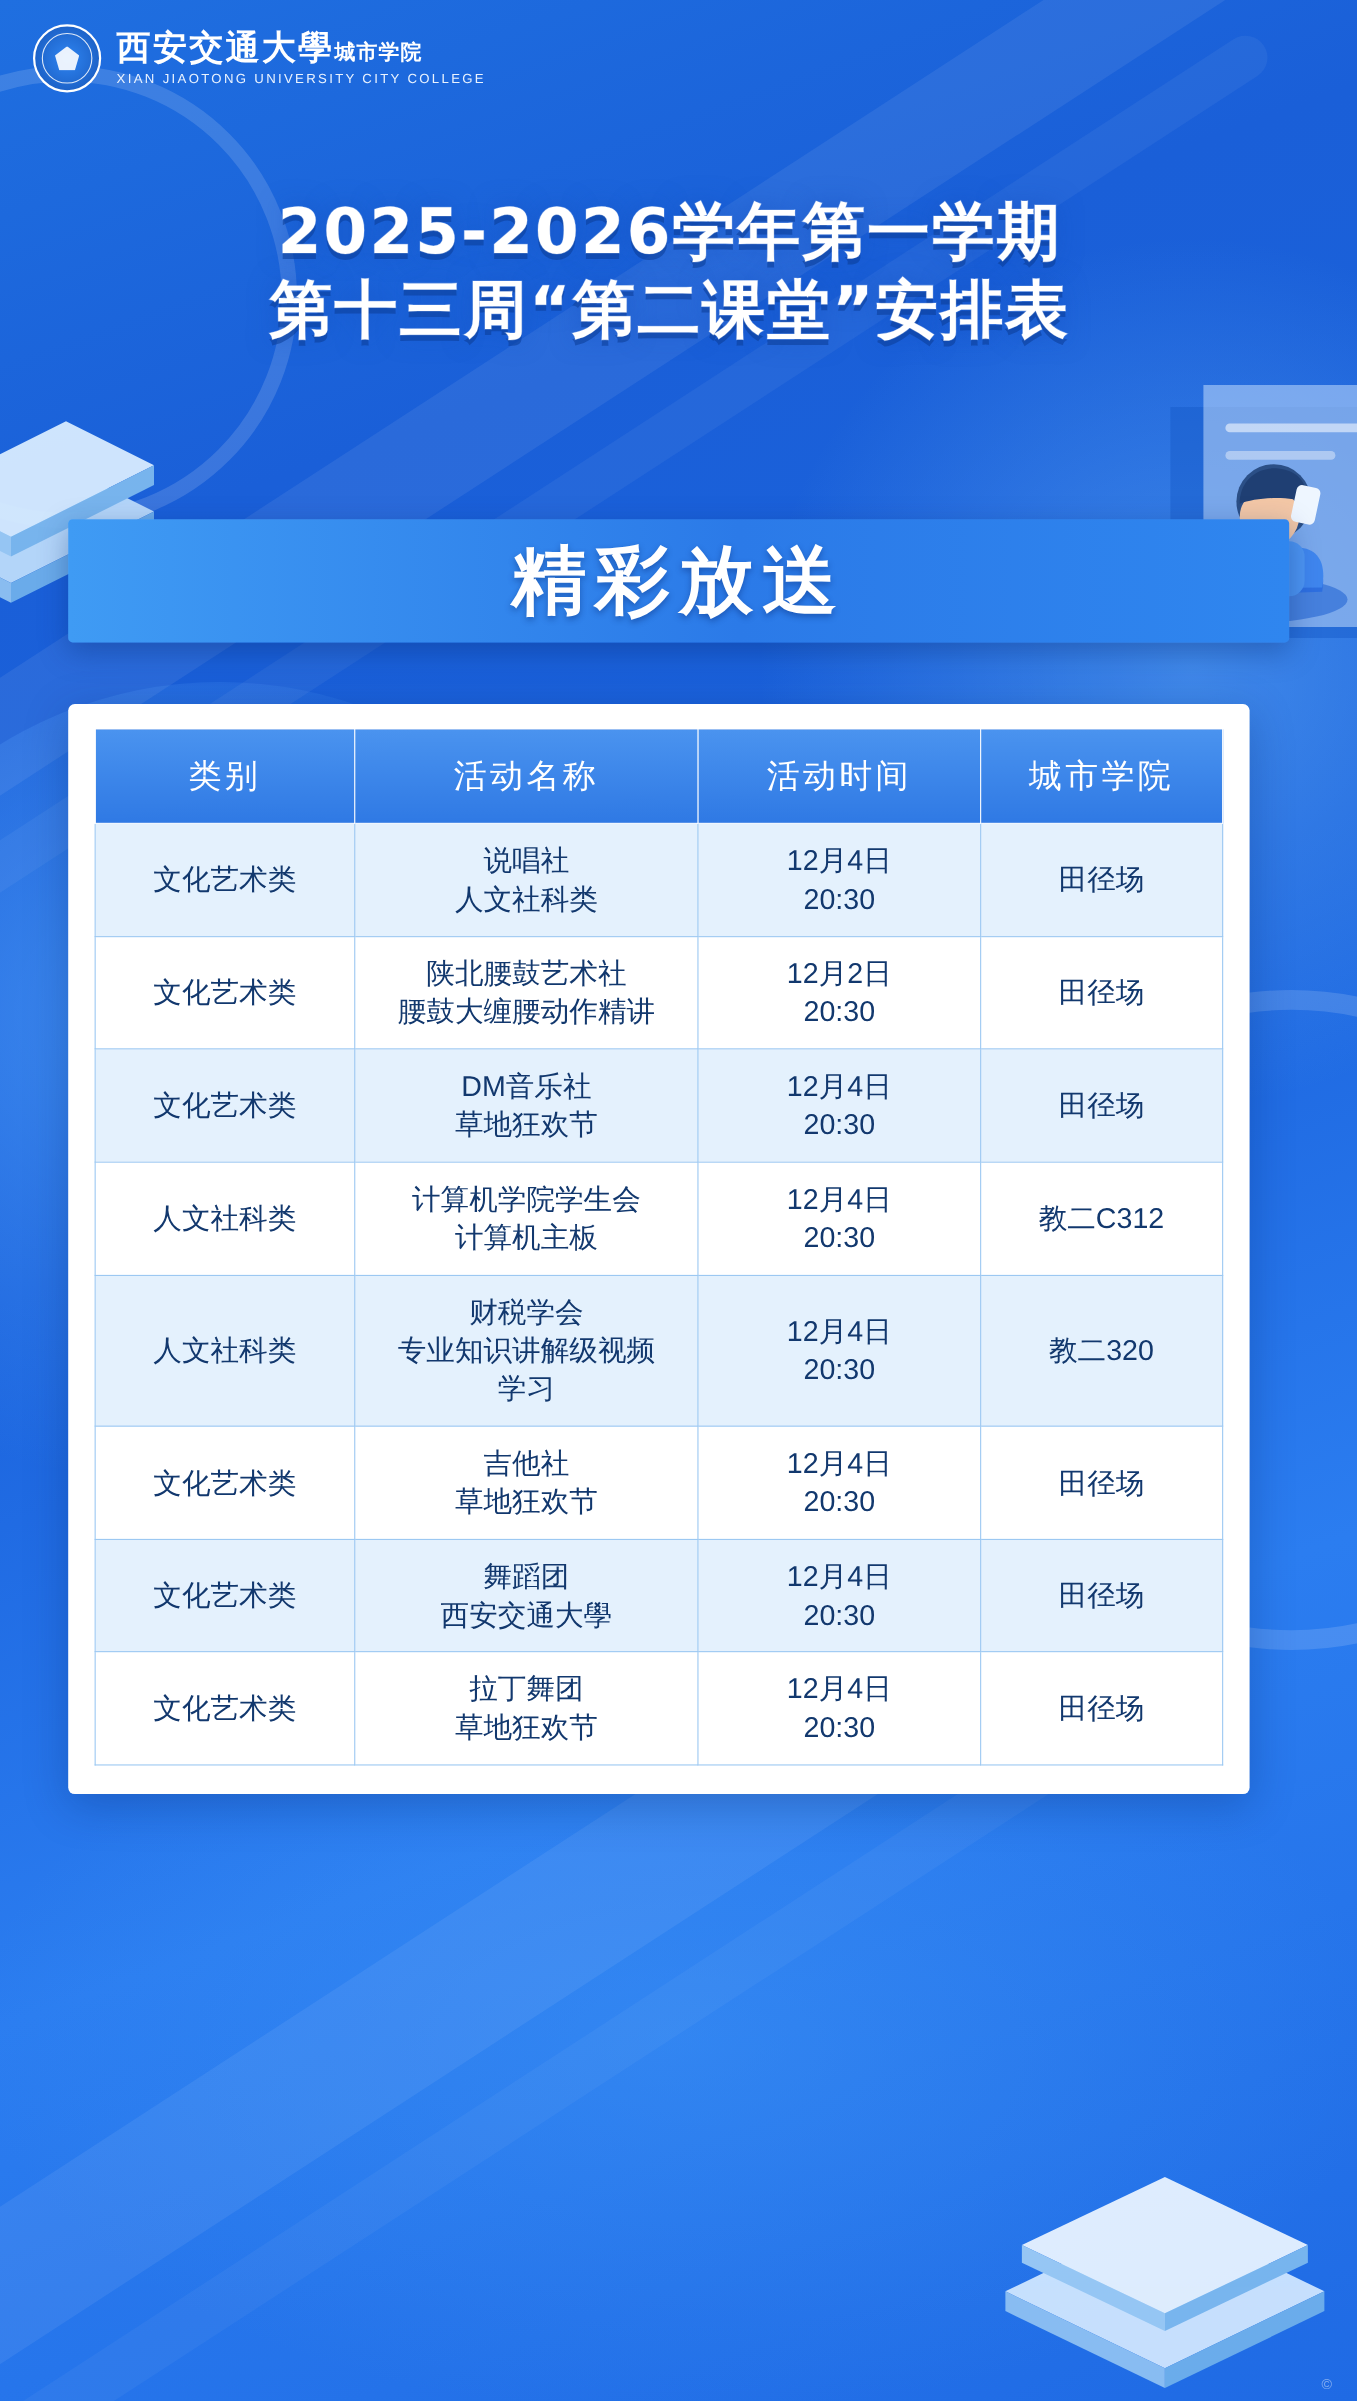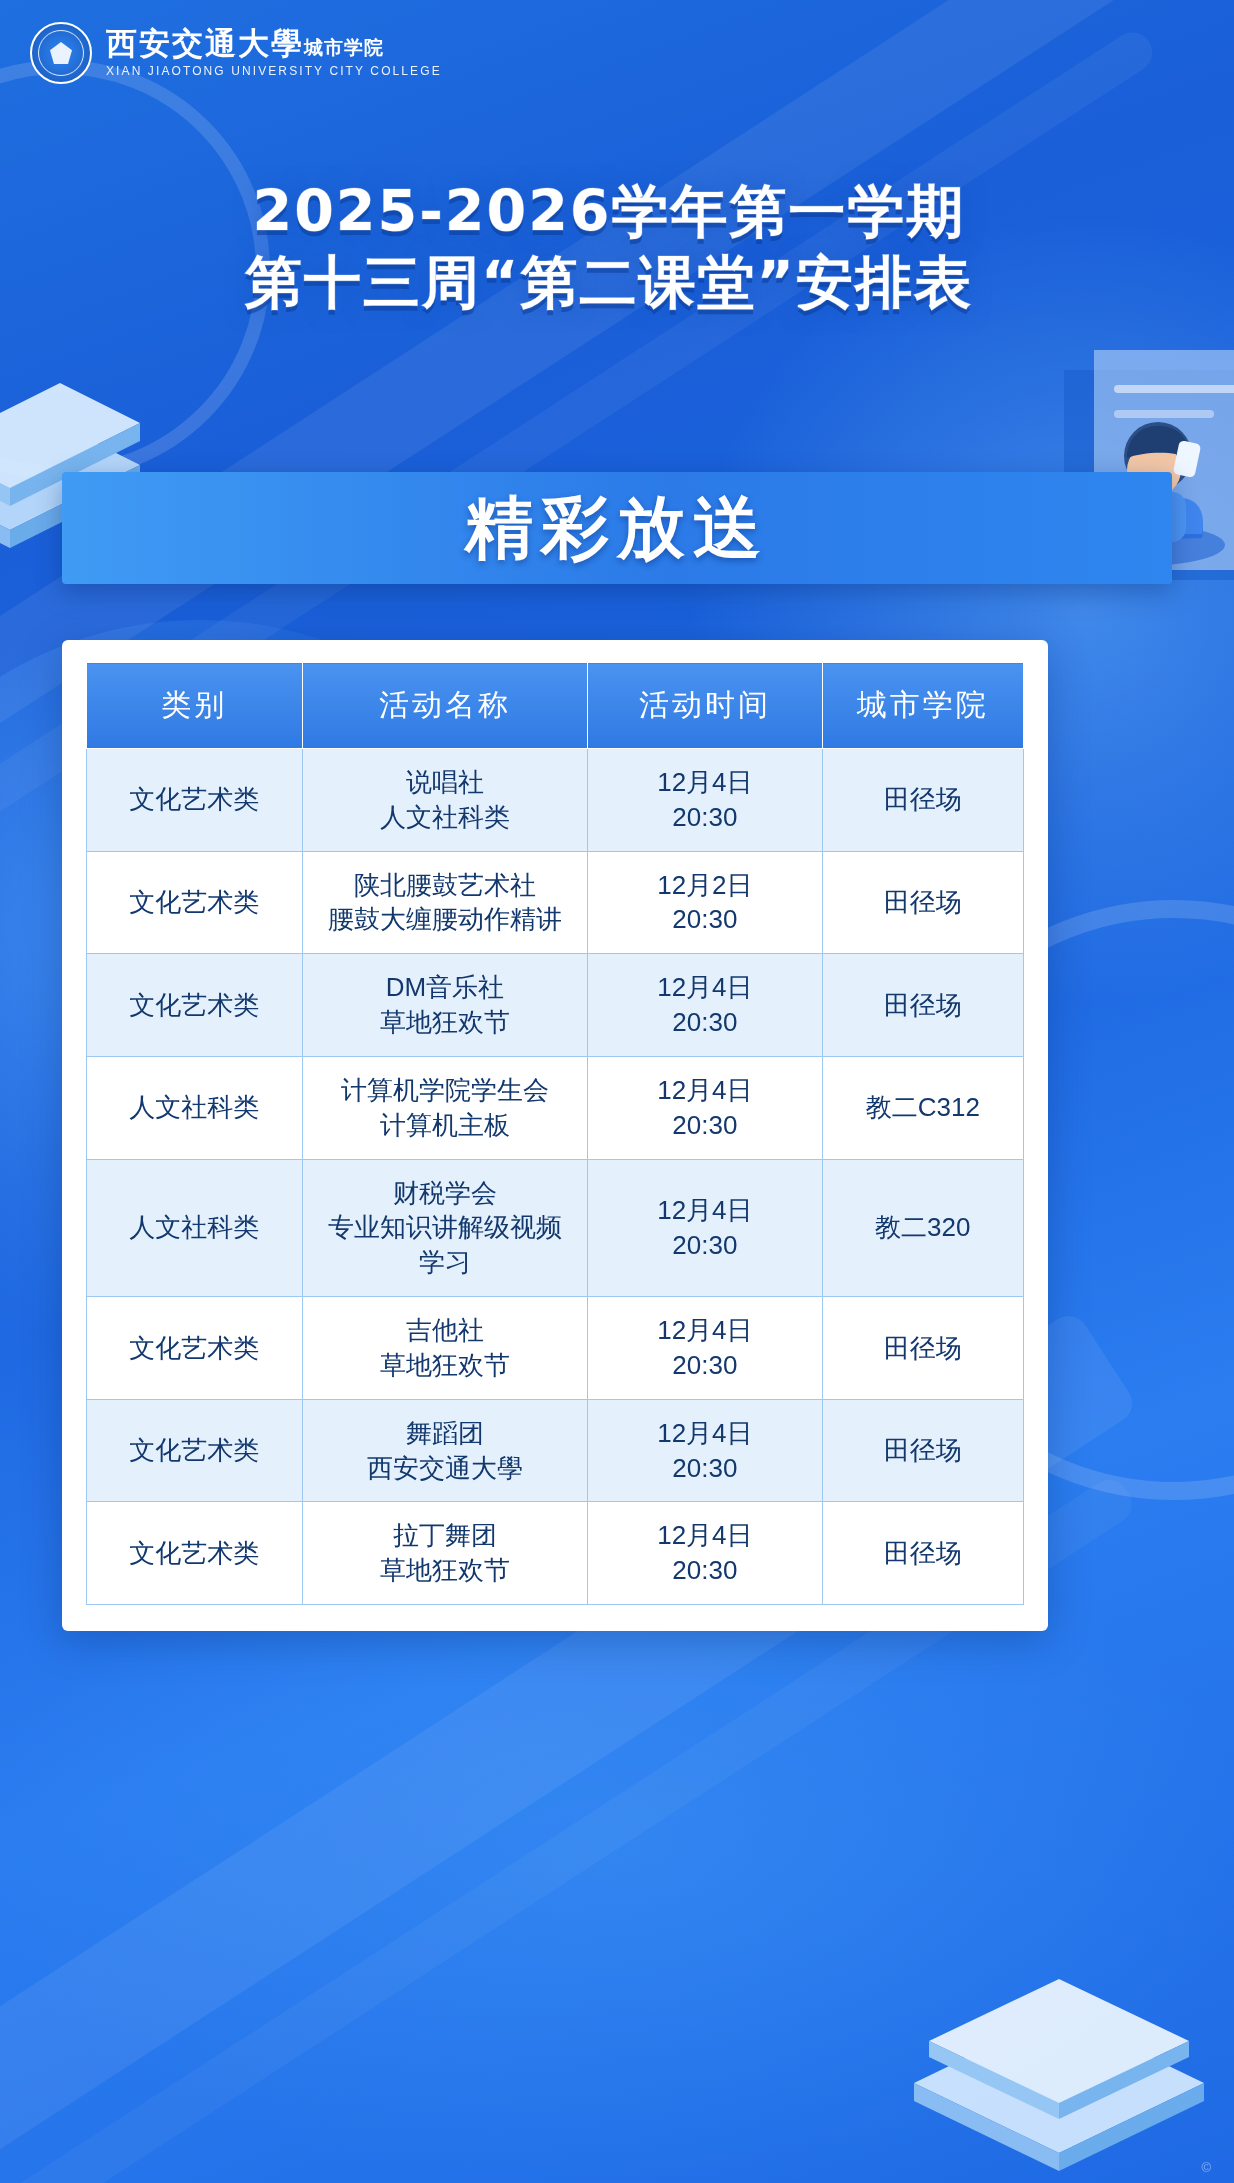--- a/index.html
+++ b/index.html
@@ -172,21 +172,21 @@
     font-size: 68px;
     color: #ffffff;
     letter-spacing: 8px;
     text-shadow: 0 3px 6px rgba(8,45,120,0.45);
   }
 
   
   .card {
     position: absolute;
     left: 62px; top: 640px;
-    width: 986px;
+    width: 1074px;
     background: #ffffff;
     border-radius: 6px;
     box-shadow: 0 10px 40px rgba(6,40,110,0.30);
     padding: 22px 24px 26px 24px;
     z-index: 5;
   }
   table.schedule {
     width: 100%;
     border-collapse: collapse;
     table-layout: fixed;

